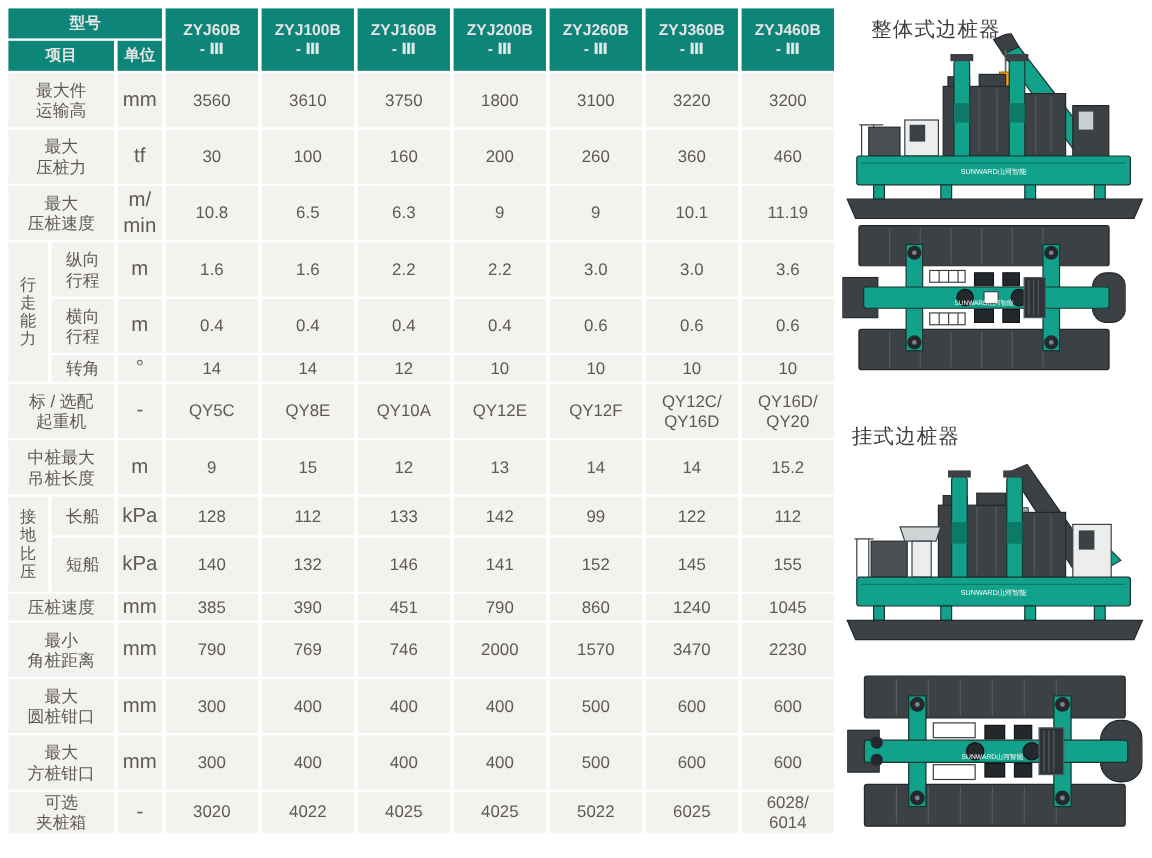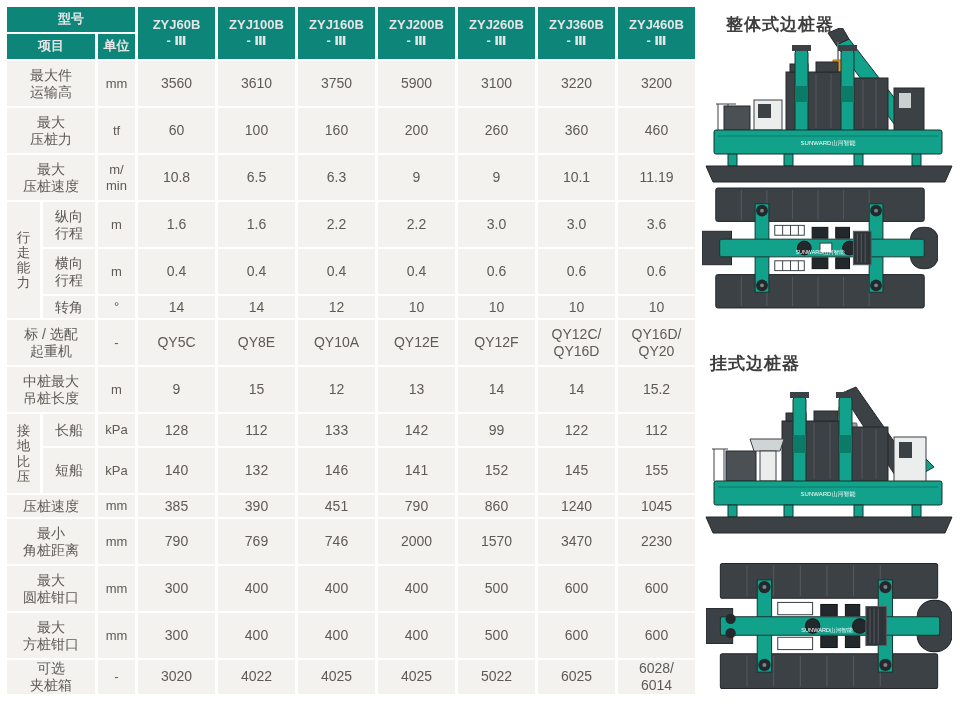--- a/index.html
+++ b/index.html
@@ -13,25 +13,25 @@
   th,td{
     background:#f4f2ef;color:#5d5a57;text-align:center;vertical-align:middle;
     padding:0;white-space:pre-line;font-size:14px;line-height:1.2;font-weight:400;
   }
   thead th{background:#0e8579;color:#e5e5e5;font-weight:700;font-size:13px;line-height:1.25}
   tr.r45{height:45px}
   tr.r32{height:32px}
   tr.r22{height:22px}
   tr.r48{height:32px}
   thead tr{height:25px}
-  td.unit{font-size:13px}
+  td.unit{font-size:17px}
   td.group{font-size:13.5px;line-height:1.12}
   
   #panel{position:absolute;left:698px;top:0;width:262px;height:715px}
-  .illu-label{position:absolute;color:#3d3d3d;font-size:17px;letter-spacing:1px;font-weight:700}
+  .illu-label{position:absolute;color:#3d3d3d;font-size:17px;letter-spacing:1px;font-weight:400}
   .illu{position:absolute}
 </style>
 </head>
 <body>
 
 <div id="spec">
   <table>
     <colgroup>
       <col style="width:33px">
         <col style="width:52px">
@@ -69,30 +69,30 @@
       </tr>
     </thead>
     <tbody id="spec-body">
         <tr class="r45">
           <td colspan="2">最大件
 运输高</td>
           <td class="unit">mm</td>
           <td>3560</td>
           <td>3610</td>
           <td>3750</td>
-          <td>5900</td>
+          <td>1800</td>
           <td>3100</td>
           <td>3220</td>
           <td>3200</td>
         </tr>
         <tr class="r45">
           <td colspan="2">最大
 压桩力</td>
           <td class="unit">tf</td>
-          <td>60</td>
+          <td>30</td>
           <td>100</td>
           <td>160</td>
           <td>200</td>
           <td>260</td>
           <td>360</td>
           <td>460</td>
         </tr>
         <tr class="r45">
           <td colspan="2">最大
 压桩速度</td>

